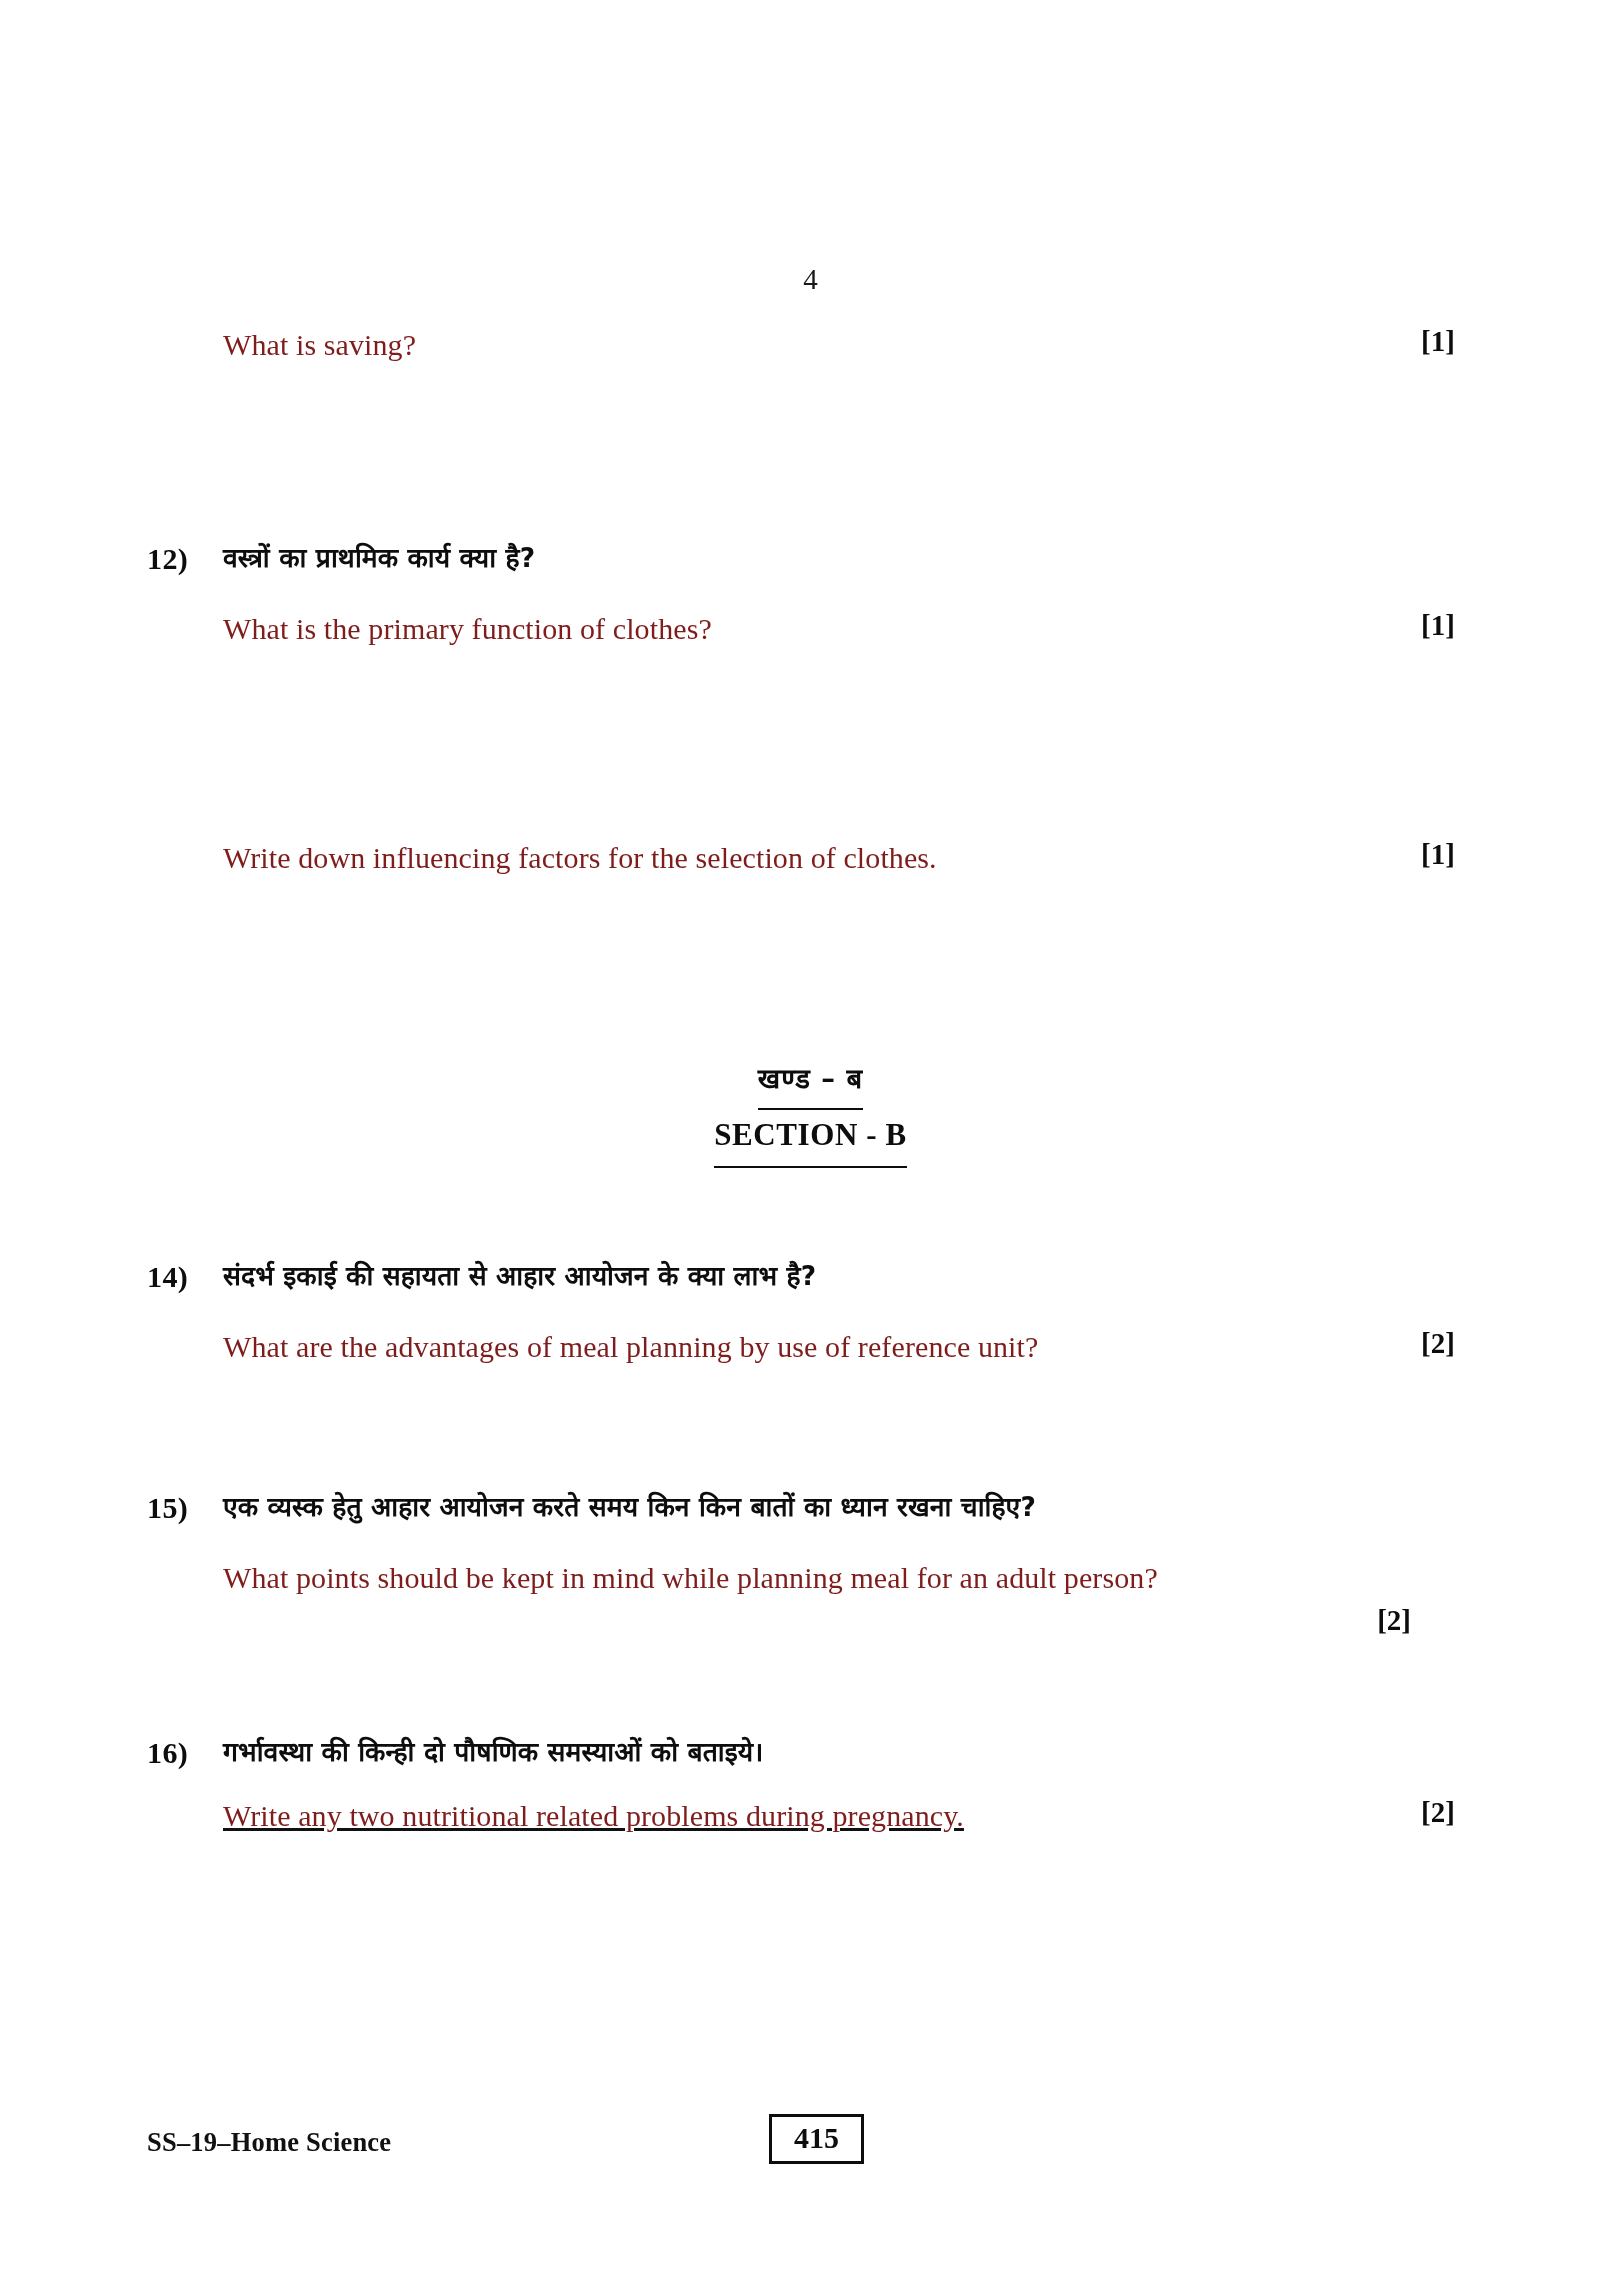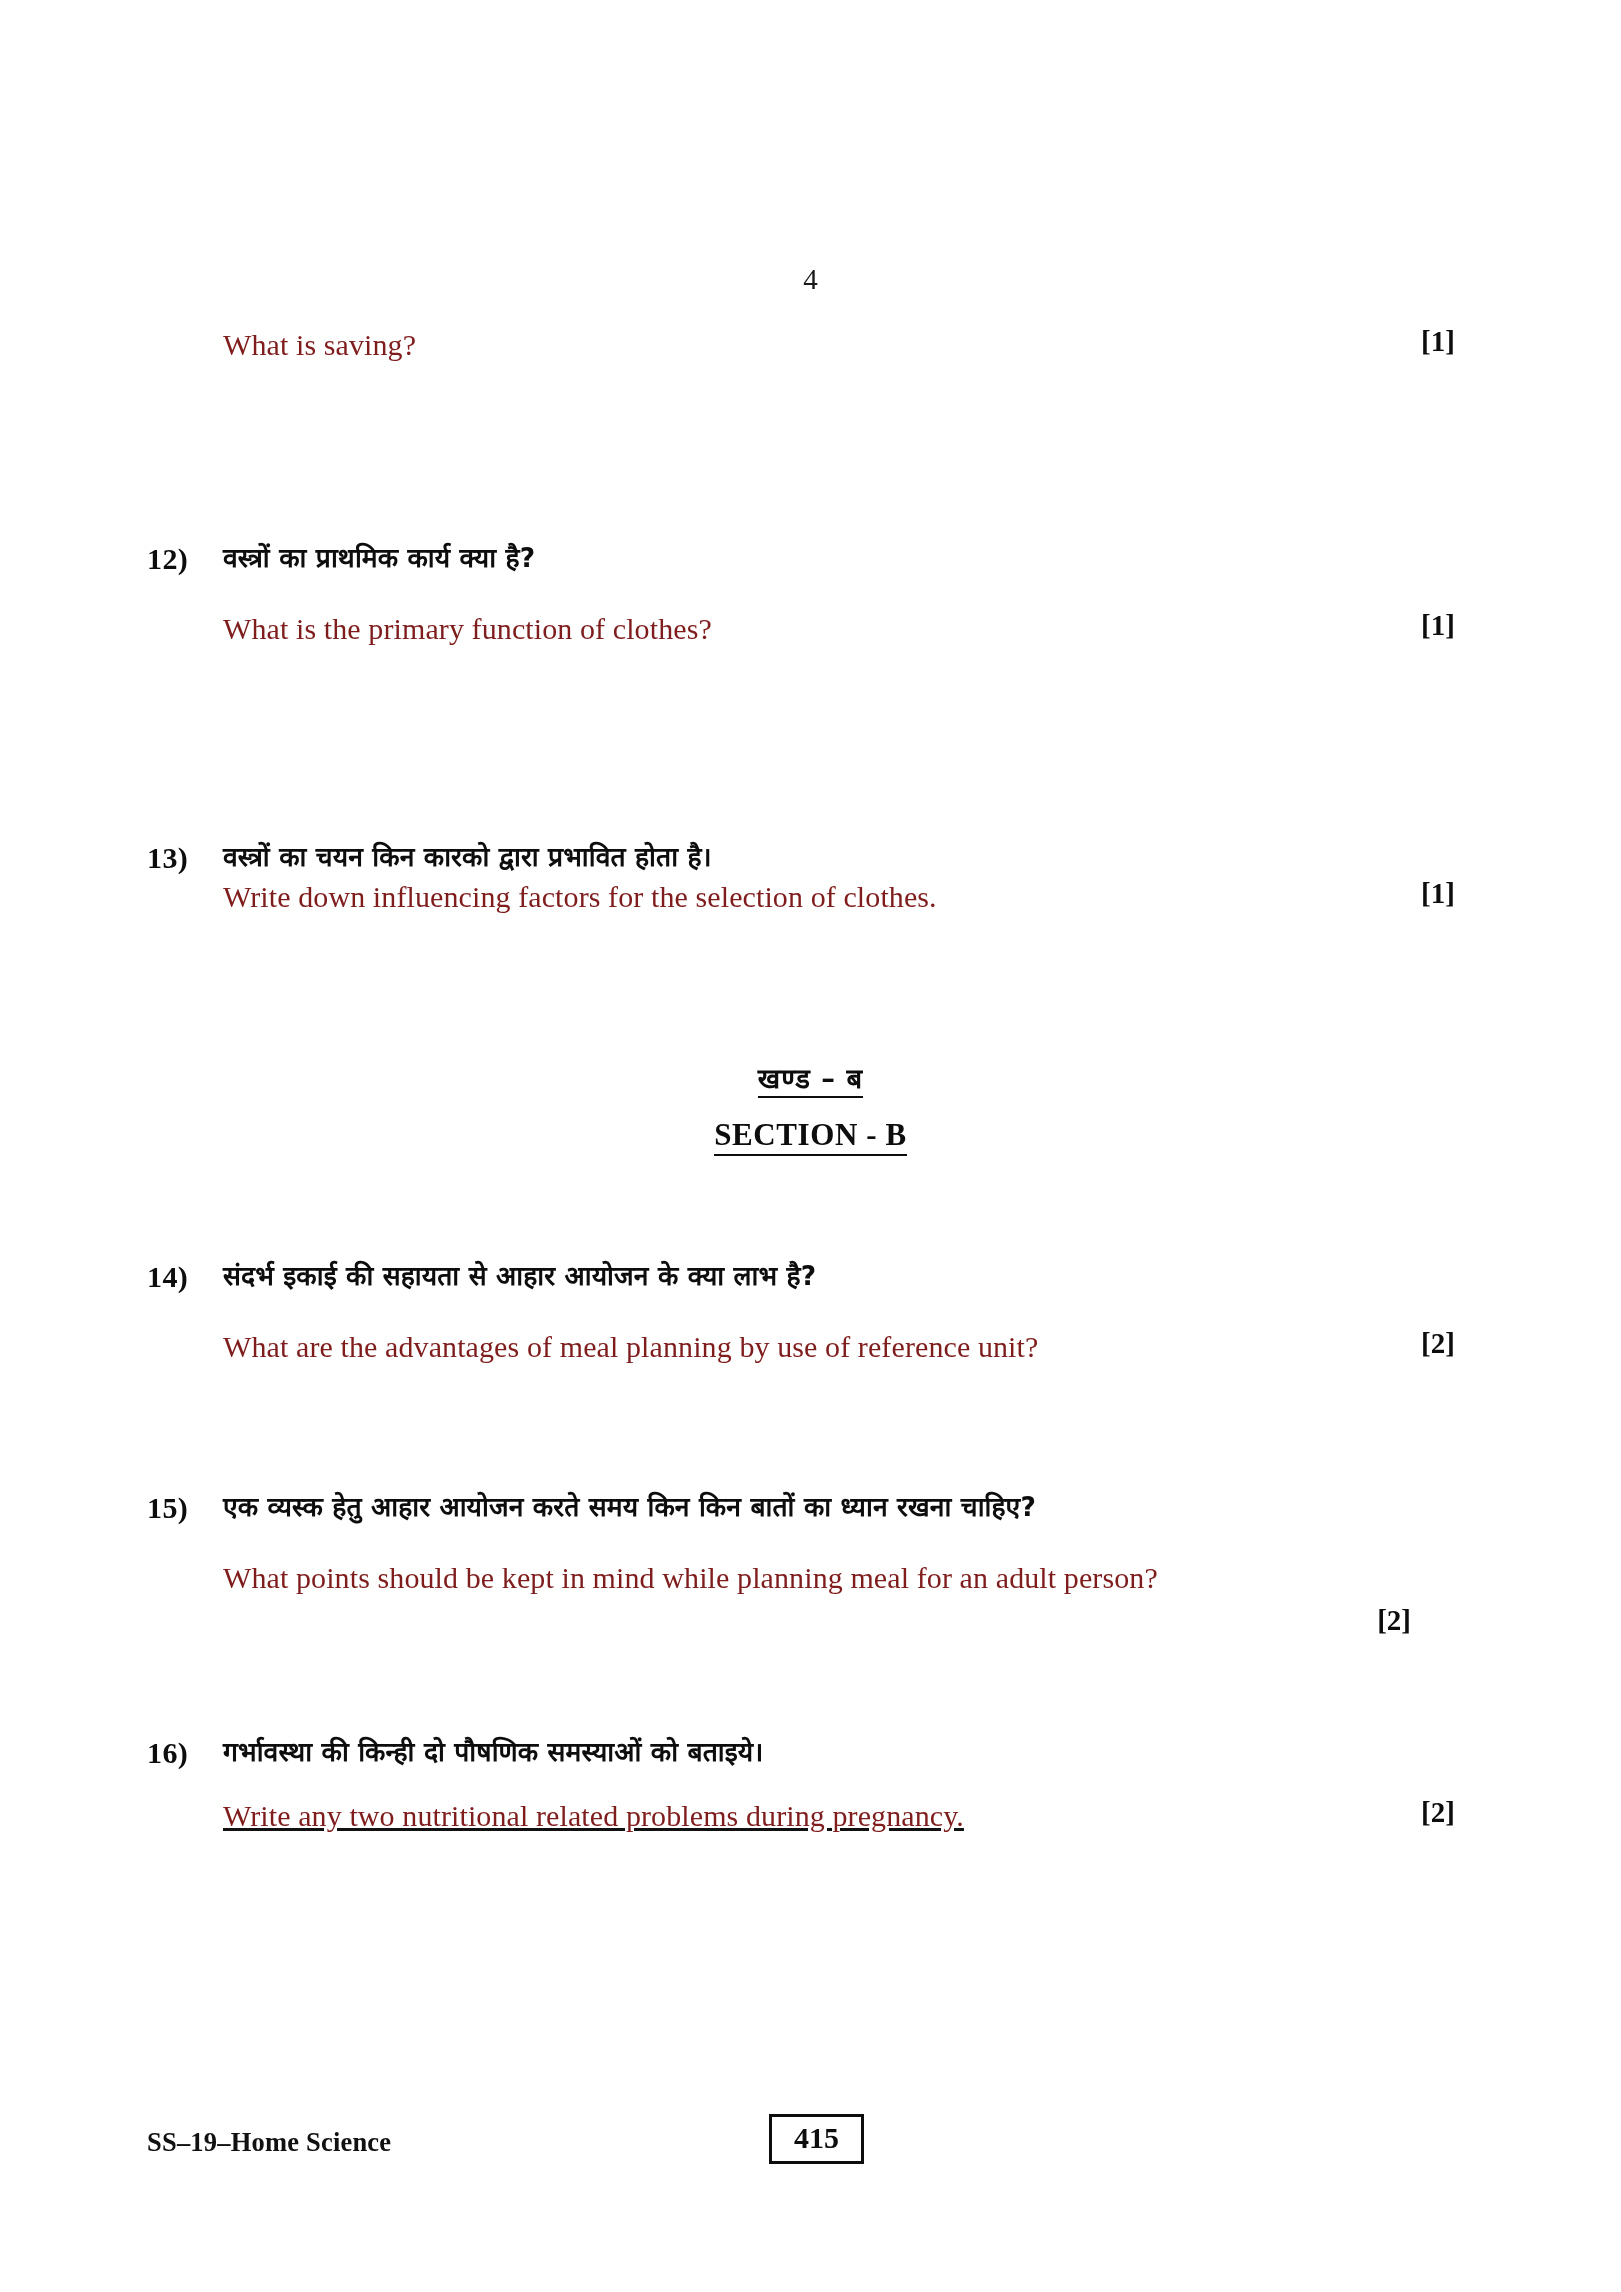--- a/index.html
+++ b/index.html
@@ -99,21 +99,21 @@
   .section-hi {
     font-family: "DejaVu Sans", sans-serif;
     font-weight: bold;
     font-size: 27.4px;
     color: #0d0d0d;
     letter-spacing: 1px;
   }
   .section-hi span.u,
   .section-en span.u {
     border-bottom: 2.5px solid #0d0d0d;
-    padding-bottom: 2px;
+    padding-bottom: 14px;
   }
   .section-en {
     margin-top: 20.6px;
     font-family: "Liberation Serif", "DejaVu Serif", serif;
     font-weight: bold;
     font-size: 31px;
     color: #0d0d0d;
     letter-spacing: 0.6px;
   }
 
@@ -168,24 +168,20 @@
       <div class="qbody hindi">वस्त्रों का प्राथमिक कार्य क्या है?</div>
     </div>
     <div class="qrow" style="margin-top:31px;">
       <div class="qnum"></div>
       <div class="qbody english">What is the primary function of clothes?</div>
       <div class="marks">[1]</div>
     </div>
   </div>
 
   <div class="qblock" style="top:838px;">
-    <div class="qrow">
-      <div class="qnum">13)</div>
-      <div class="qbody hindi">वस्त्रों का चयन किन कारको द्वारा प्रभावित होता है।</div>
-    </div>
     <div class="qrow" style="">
       <div class="qnum"></div>
       <div class="qbody english">Write down influencing factors for the selection of clothes.</div>
       <div class="marks">[1]</div>
     </div>
   </div>
 
   <div class="section-head" style="top:1059px;">
     <div class="section-hi"><span class="u">खण्ड – ब</span></div>
     <div class="section-en"><span class="u">SECTION - B</span></div>

